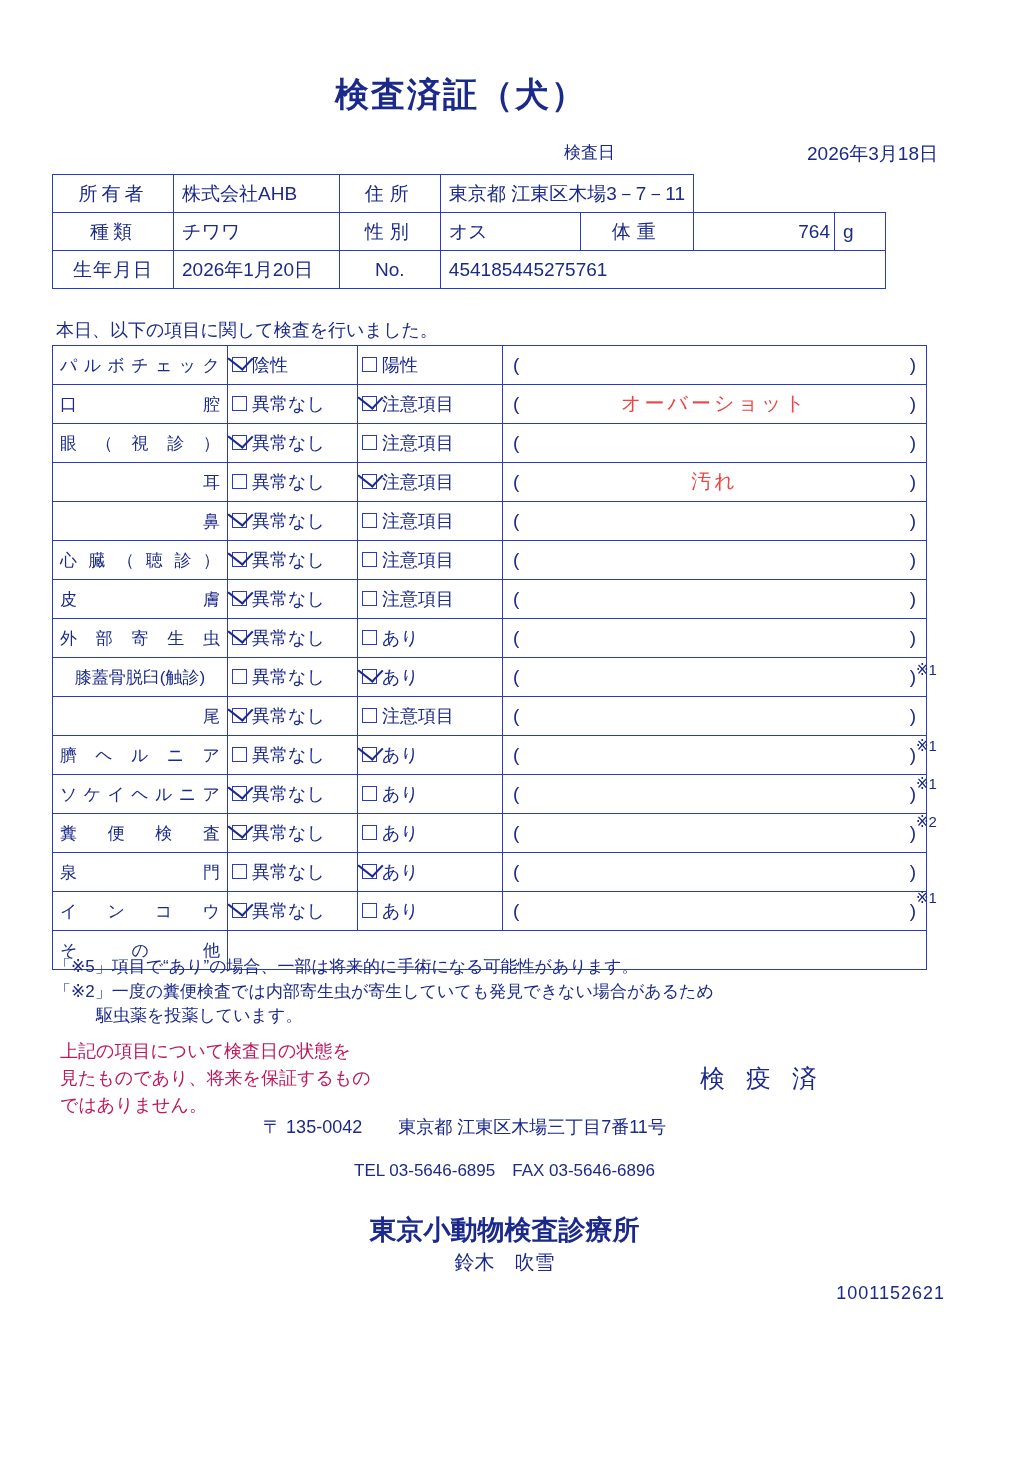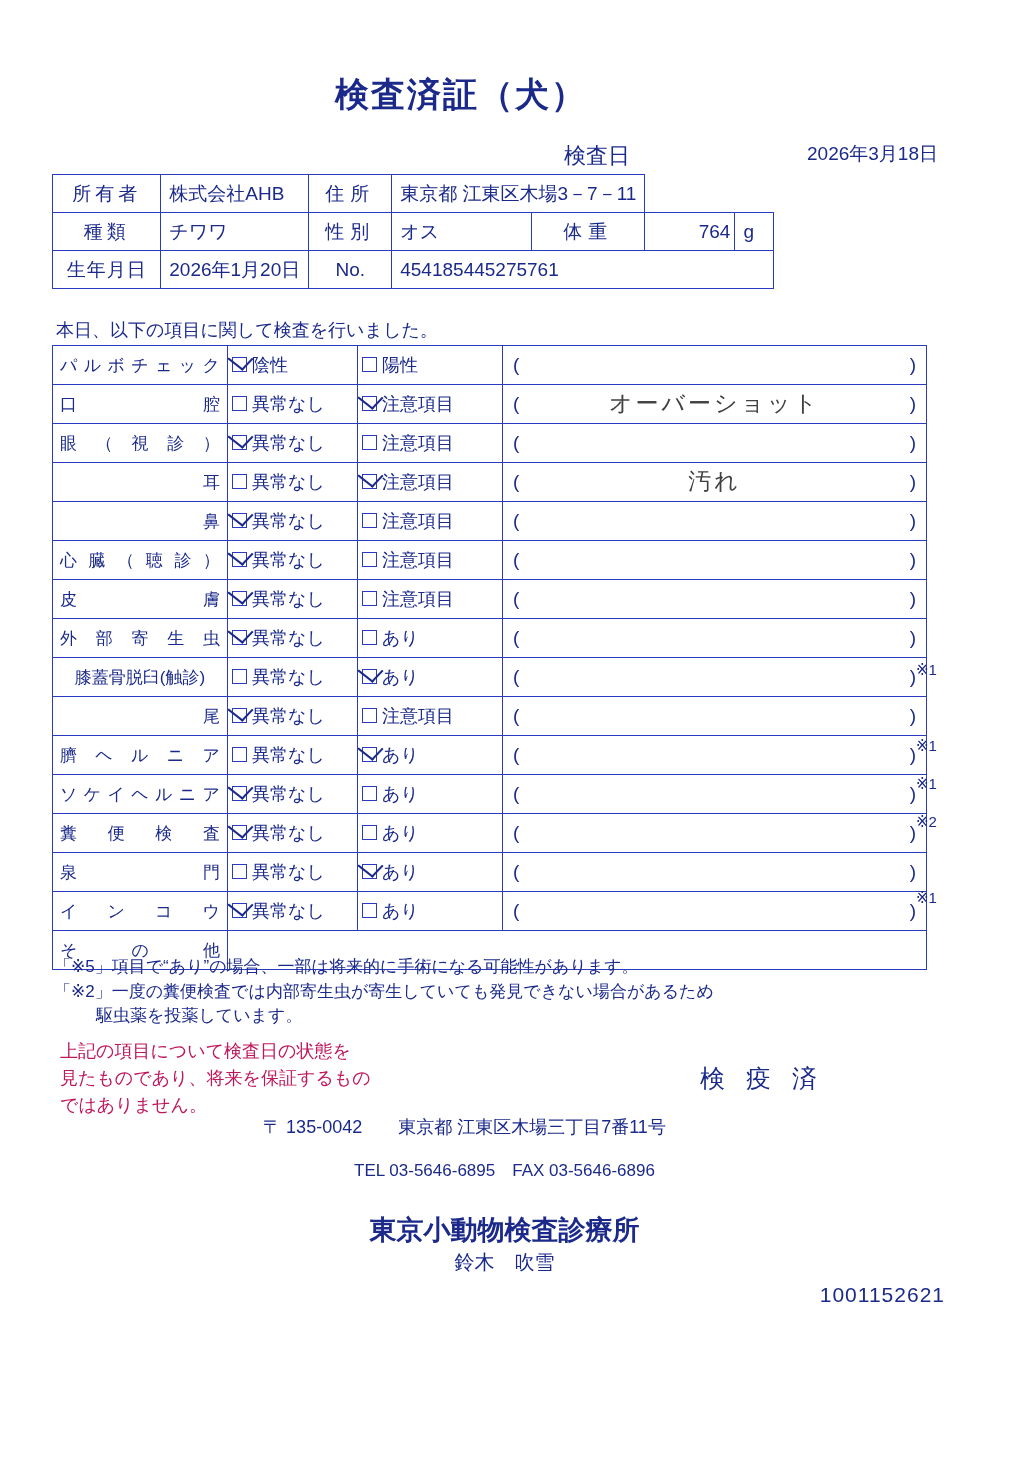--- a/index.html
+++ b/index.html
@@ -39,36 +39,36 @@
     left: 54px;
     width: 884px;
     height: 26px;
     font-size: 19px;
     color: #1b2a8a;
   }
   .examdate-label {
     position: absolute;
     left: 510px;
     top: 0;
-    font-size: 22px;
+    font-size: 17px;
   }
   .examdate-value {
     position: absolute;
     right: 0;
     top: 0;
     font-size: 19px;
     letter-spacing: 0px;
     margin-left: 44px;
   }
   
   .owner-table {
     position: absolute;
     top: 174px;
     left: 52px;
-    width: 722px;
+    width: 834px;
     border-collapse: collapse;
     font-size: 19px;
     color: #1b2a8a;
   }
   .owner-table td {
     border: 1.6px solid #2a3bbf;
     height: 37px;
     padding: 0 8px;
     vertical-align: middle;
     white-space: nowrap;
@@ -156,22 +156,22 @@
     transform: translateY(-50%);
     font-size: 19px;
   }
   .handwrite {
     position: absolute;
     left: 0; right: 0;
     top: 50%;
     transform: translateY(-52%);
     text-align: center;
     font-family: "DejaVu Sans", sans-serif;
-    font-size: 23px;
-    color: #404040;
+    font-size: 20px;
+    color: #ef4444;
     letter-spacing: 3px;
   }
   
   .note-marks { position: absolute; top: 345px; left: 916px; width: 60px; }
   .note-mark {
     position: absolute;
     font-size: 15px;
     color: #1b2a8a;
     white-space: nowrap;
   }
@@ -236,21 +236,21 @@
     left: 0;
     width: 1009px;
     text-align: center;
     font-size: 20px;
     color: #1b2a8a;
   }
   .serial {
     position: absolute;
     top: 1283px;
     right: 64px;
-    font-size: 21px;
+    font-size: 18px;
     color: #1b2a8a;
     letter-spacing: 1px;
   }
 </style>
 </head>
 <body>
 
 <div class="page">
 
   <div class="title">検査済証（犬）</div>

